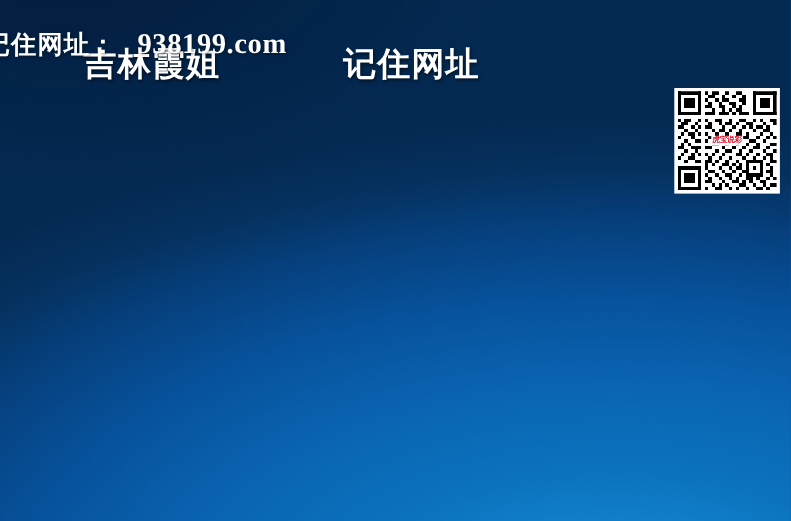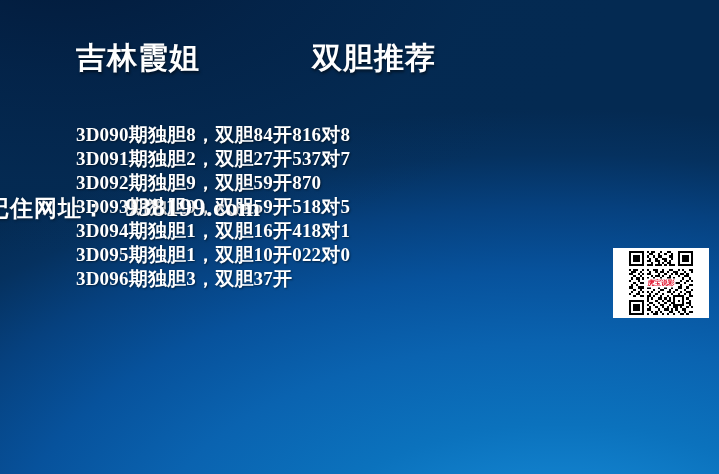--- a/index.html
+++ b/index.html
@@ -87,21 +87,21 @@
     text-shadow: 1px 1px 3px rgba(0,0,0,0.45);
     padding-left: 13px;
   }
 
   
   .qr-wrap {
     position: absolute;
     left: 613px;
     top: 8px;
     width: 96px;
-    height: 70px;
+    height: 96px;
     background: #ffffff;
     padding: 3px;
     box-sizing: border-box;
   }
   .qr-canvas {
     position: relative;
     width: 100%;
     height: 100%;
     background: #ffffff;
   }
@@ -123,32 +123,23 @@
   }
 </style>
 </head>
 <body>
 
 <div id="poster">
 
   <div class="headline">
     <span class="headline-title">吉林霞姐</span>
     <span class="headline-gap"></span>
-    <span class="headline-title">双胆推荐</span>
+    <span class="headline-title">记住网址</span>
   </div>
 
-  <div class="lines">
-    <div class="line">3D090期独胆8，双胆84开816对8</div>
-    <div class="line">3D091期独胆2，双胆27开537对7</div>
-    <div class="line">3D092期独胆9，双胆59开870</div>
-    <div class="line">3D093期独胆9，双胆59开518对5</div>
-    <div class="line">3D094期独胆1，双胆16开418对1</div>
-    <div class="line">3D095期独胆1，双胆10开022对0</div>
-    <div class="line">3D096期独胆3，双胆37开</div>
-  </div>
 
   <div class="footer">
     <span class="footer-label">记住网址：</span>
     <span class="footer-url">938199.com</span>
   </div>
 
   <div class="qr-wrap">
     <div class="qr-canvas">
       <svg viewBox="0 0 29 29" shape-rendering="crispEdges">
         <rect width="29" height="29" fill="#ffffff"></rect>

